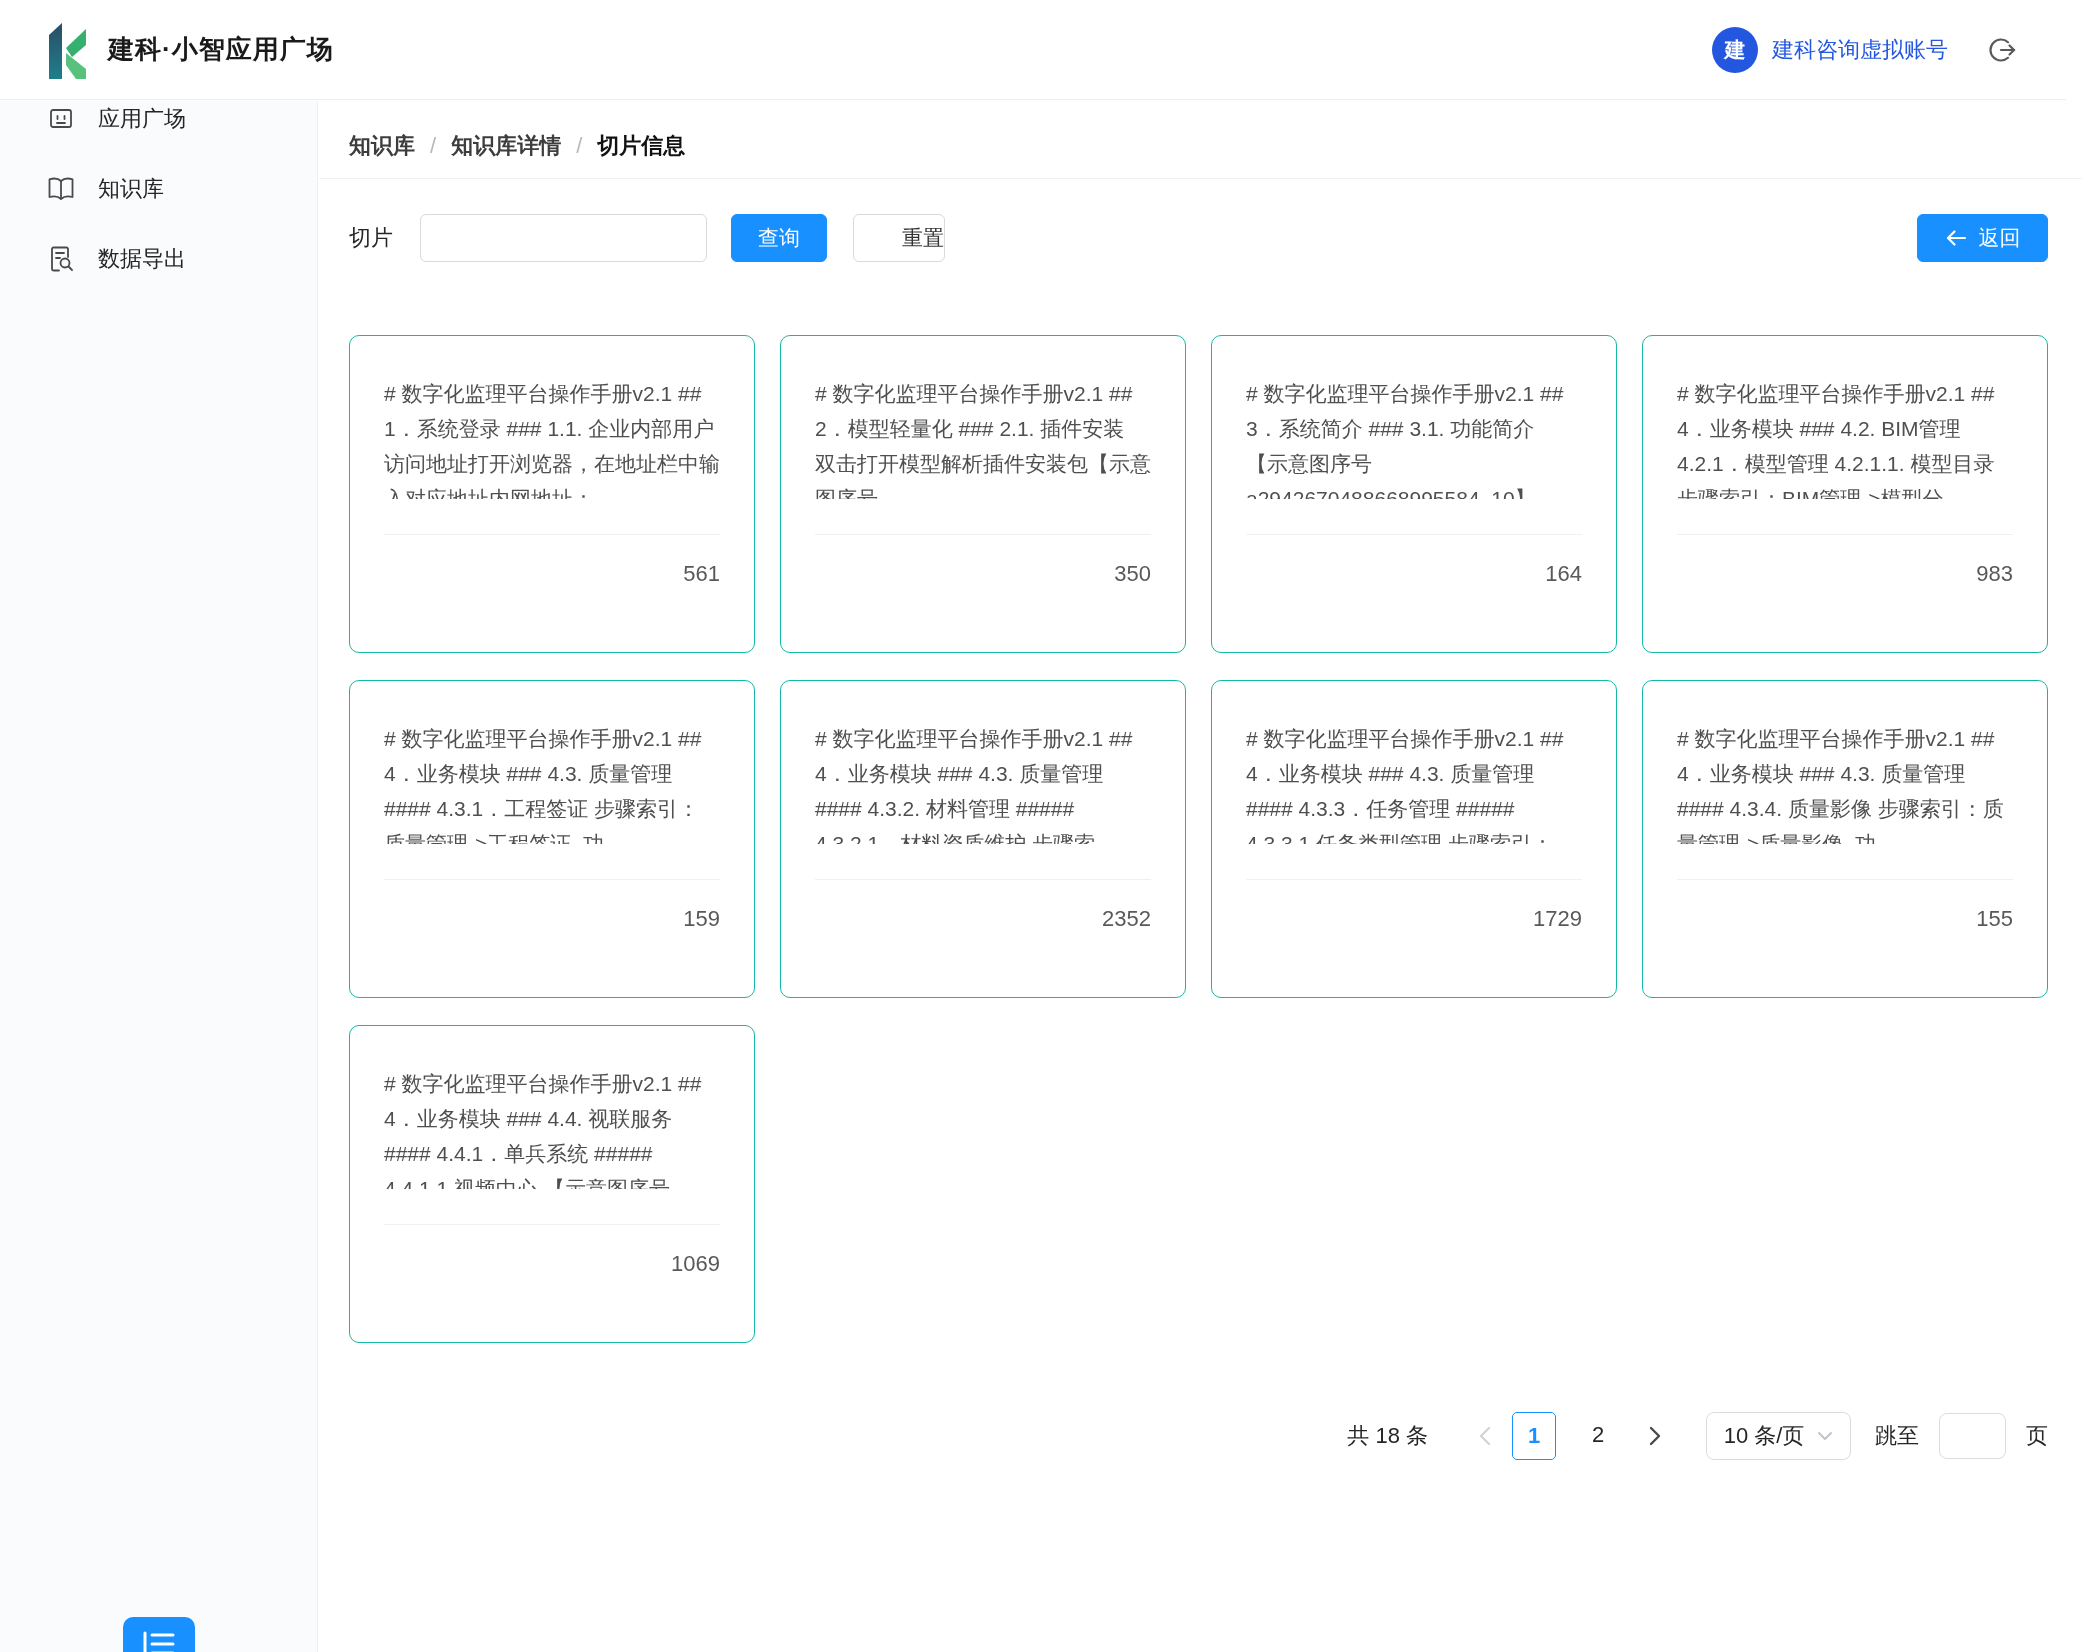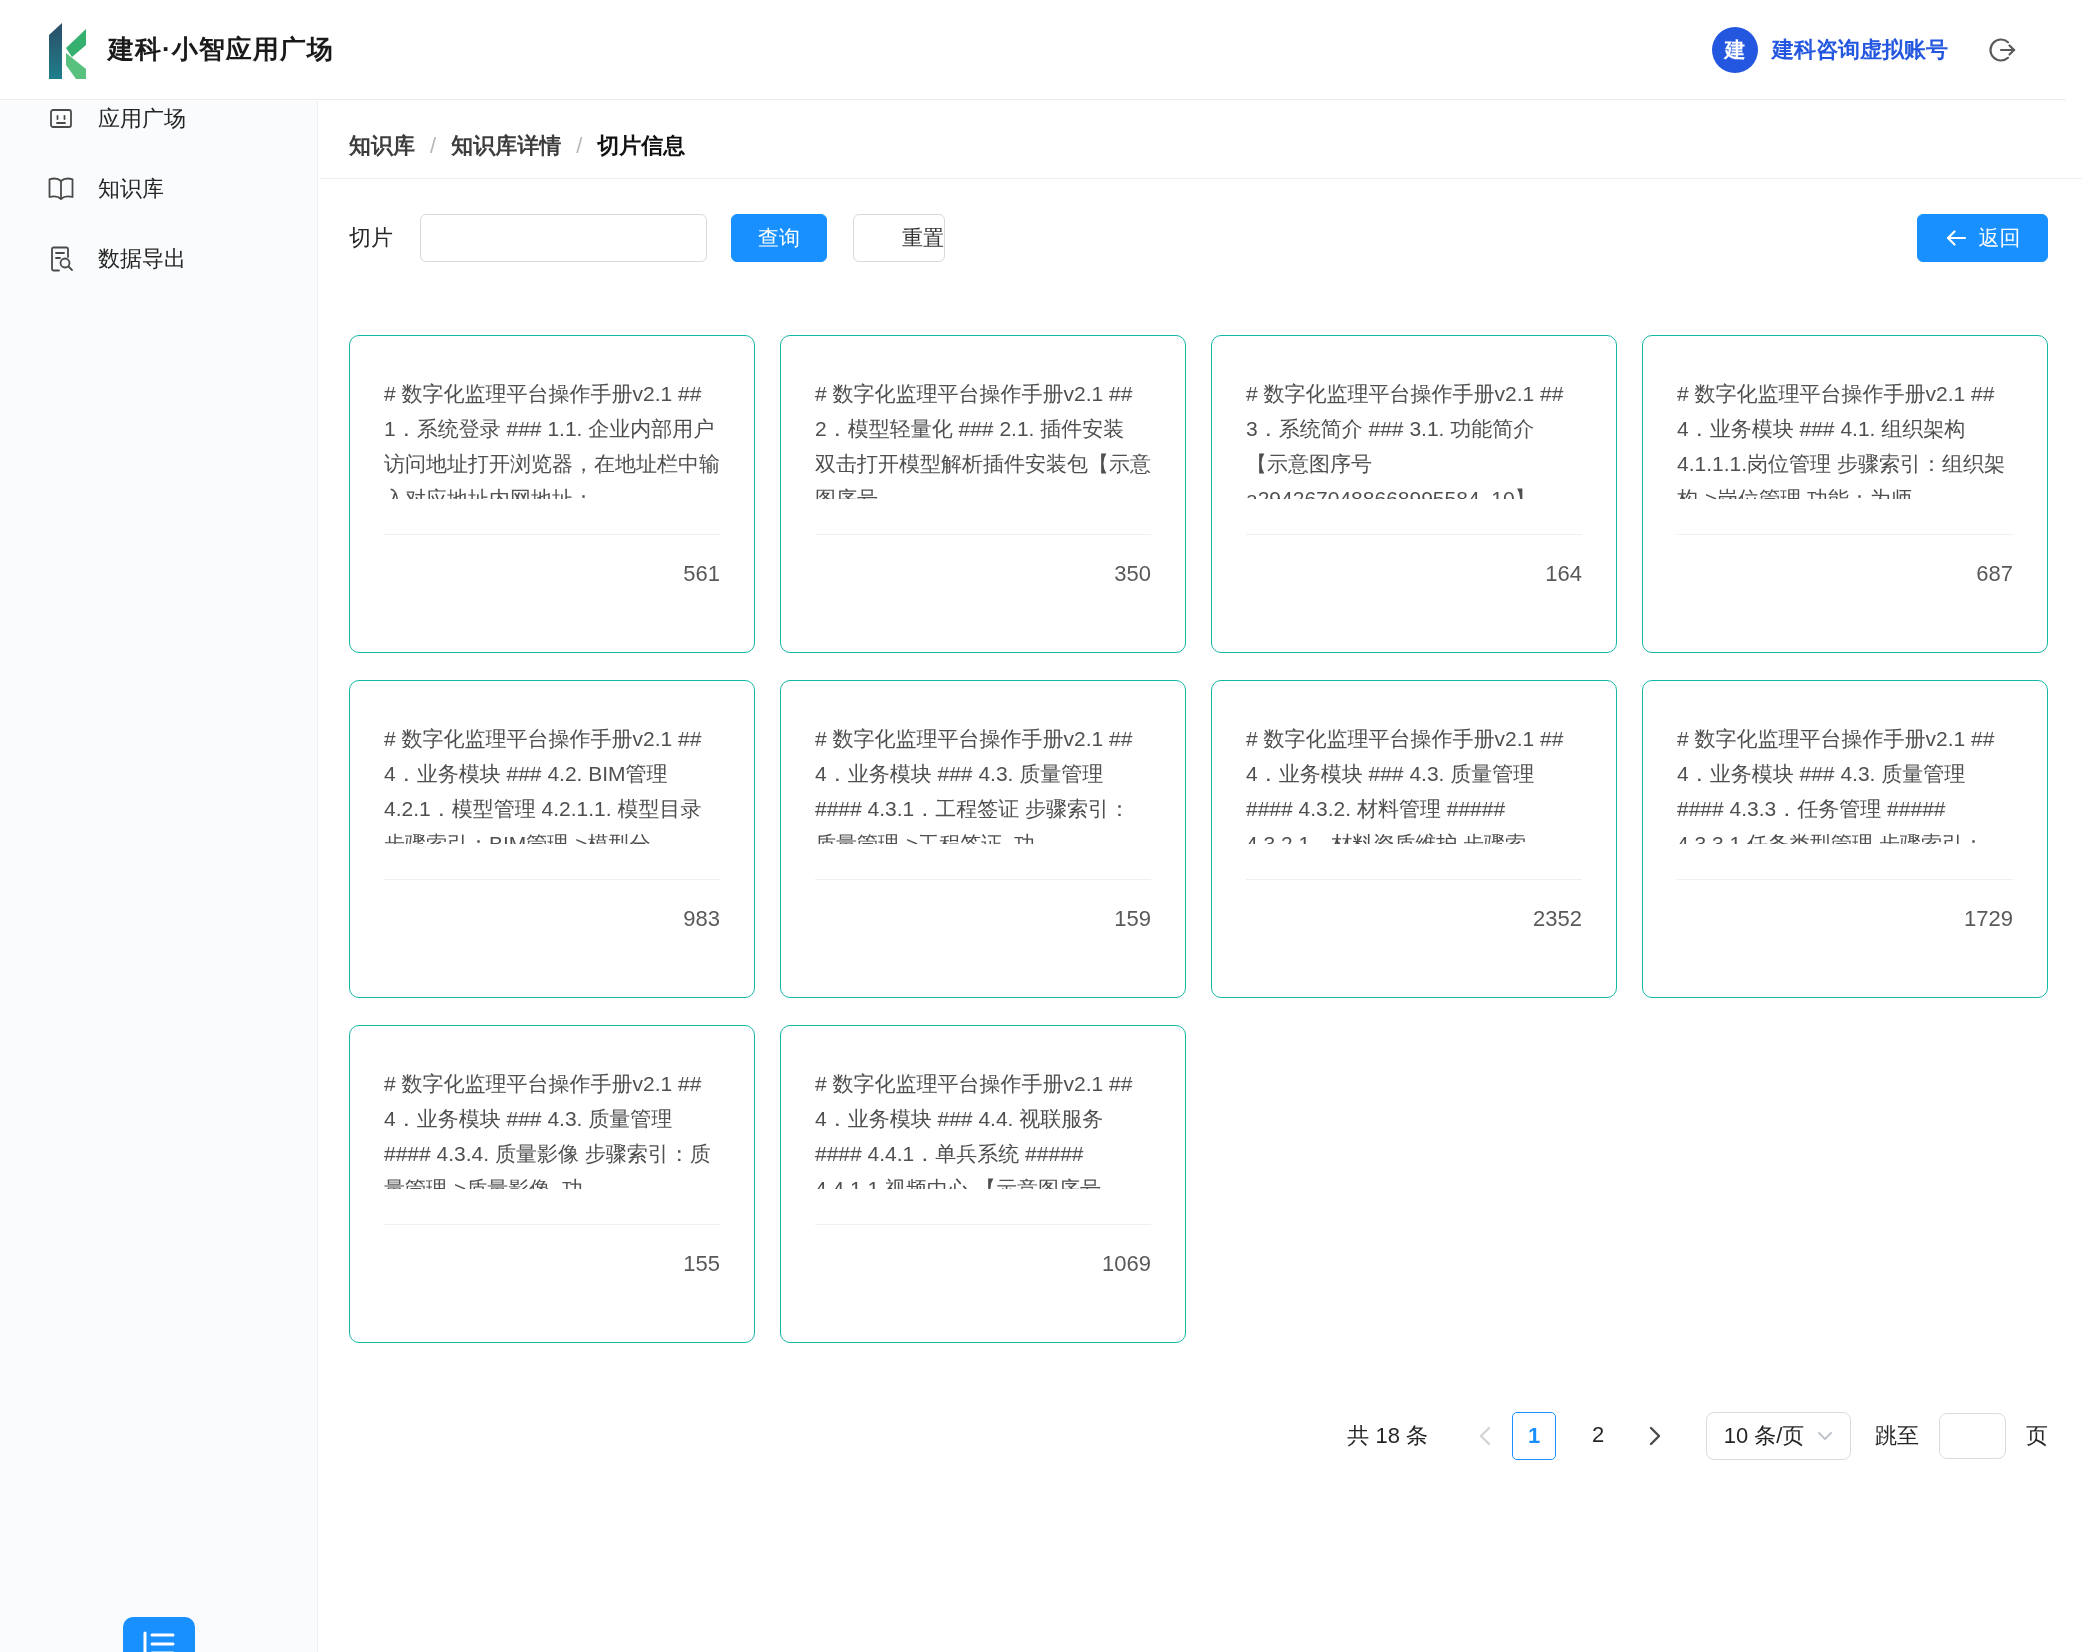--- a/index.html
+++ b/index.html
@@ -16,21 +16,21 @@
     background:#fff; border-bottom:1px solid #ededed; z-index:5;
     display:flex; align-items:center;
   }
   .logo { margin-left:46px; display:flex; align-items:center; }
   .app-title { margin-left:20px; font-size:26px; font-weight:700; color:#1a1a1a; letter-spacing:1px; }
   .header-right { position:absolute; right:50px; top:0; height:100px; display:flex; align-items:center; }
   .avatar {
     width:46px; height:46px; border-radius:50%; background:#2457e0; color:#fff;
     display:flex; align-items:center; justify-content:center; font-size:21px; font-weight:600;
   }
-  .account-name { margin-left:14px; color:#2457e0; font-size:22px; font-weight:700; }
+  .account-name { margin-left:14px; color:#2457e0; font-size:22px; font-weight:400; }
   .logout { margin-left:40px; display:flex; align-items:center; cursor:pointer; }
 
   
   .sidebar {
     position:absolute; top:101px; left:0; bottom:0; width:318px;
     background:#fafbfc; border-right:1px solid #efefef; padding-top:3px;
   }
   .side-item {
     height:70px; display:flex; align-items:flex-start; padding-left:46px;
     font-size:22px; color:#262626; cursor:pointer;
@@ -222,25 +222,20 @@
       <div class="card-divider"></div>
       <div class="card-count">350</div>
     </div>
 
     <div class="card">
       <div class="card-text"># 数字化监理平台操作手册v2.1 ## 3．系统简介 ### 3.1. 功能简介 【示意图序号 a2942670488668995584_10】</div>
       <div class="card-divider"></div>
       <div class="card-count">164</div>
     </div>
 
-    <div class="card">
-      <div class="card-text"># 数字化监理平台操作手册v2.1 ## 4．业务模块 ### 4.1. 组织架构 4.1.1.1.岗位管理 步骤索引：组织架构-&gt;岗位管理 功能：为师</div>
-      <div class="card-divider"></div>
-      <div class="card-count">687</div>
-    </div>
 
     <div class="card">
       <div class="card-text"># 数字化监理平台操作手册v2.1 ## 4．业务模块 ### 4.2. BIM管理 4.2.1．模型管理 4.2.1.1. 模型目录 步骤索引：BIM管理-&gt;模型分</div>
       <div class="card-divider"></div>
       <div class="card-count">983</div>
     </div>
 
     <div class="card">
       <div class="card-text"># 数字化监理平台操作手册v2.1 ## 4．业务模块 ### 4.3. 质量管理 #### 4.3.1．工程签证 步骤索引：质量管理-&gt;工程签证. 功</div>
       <div class="card-divider"></div>

